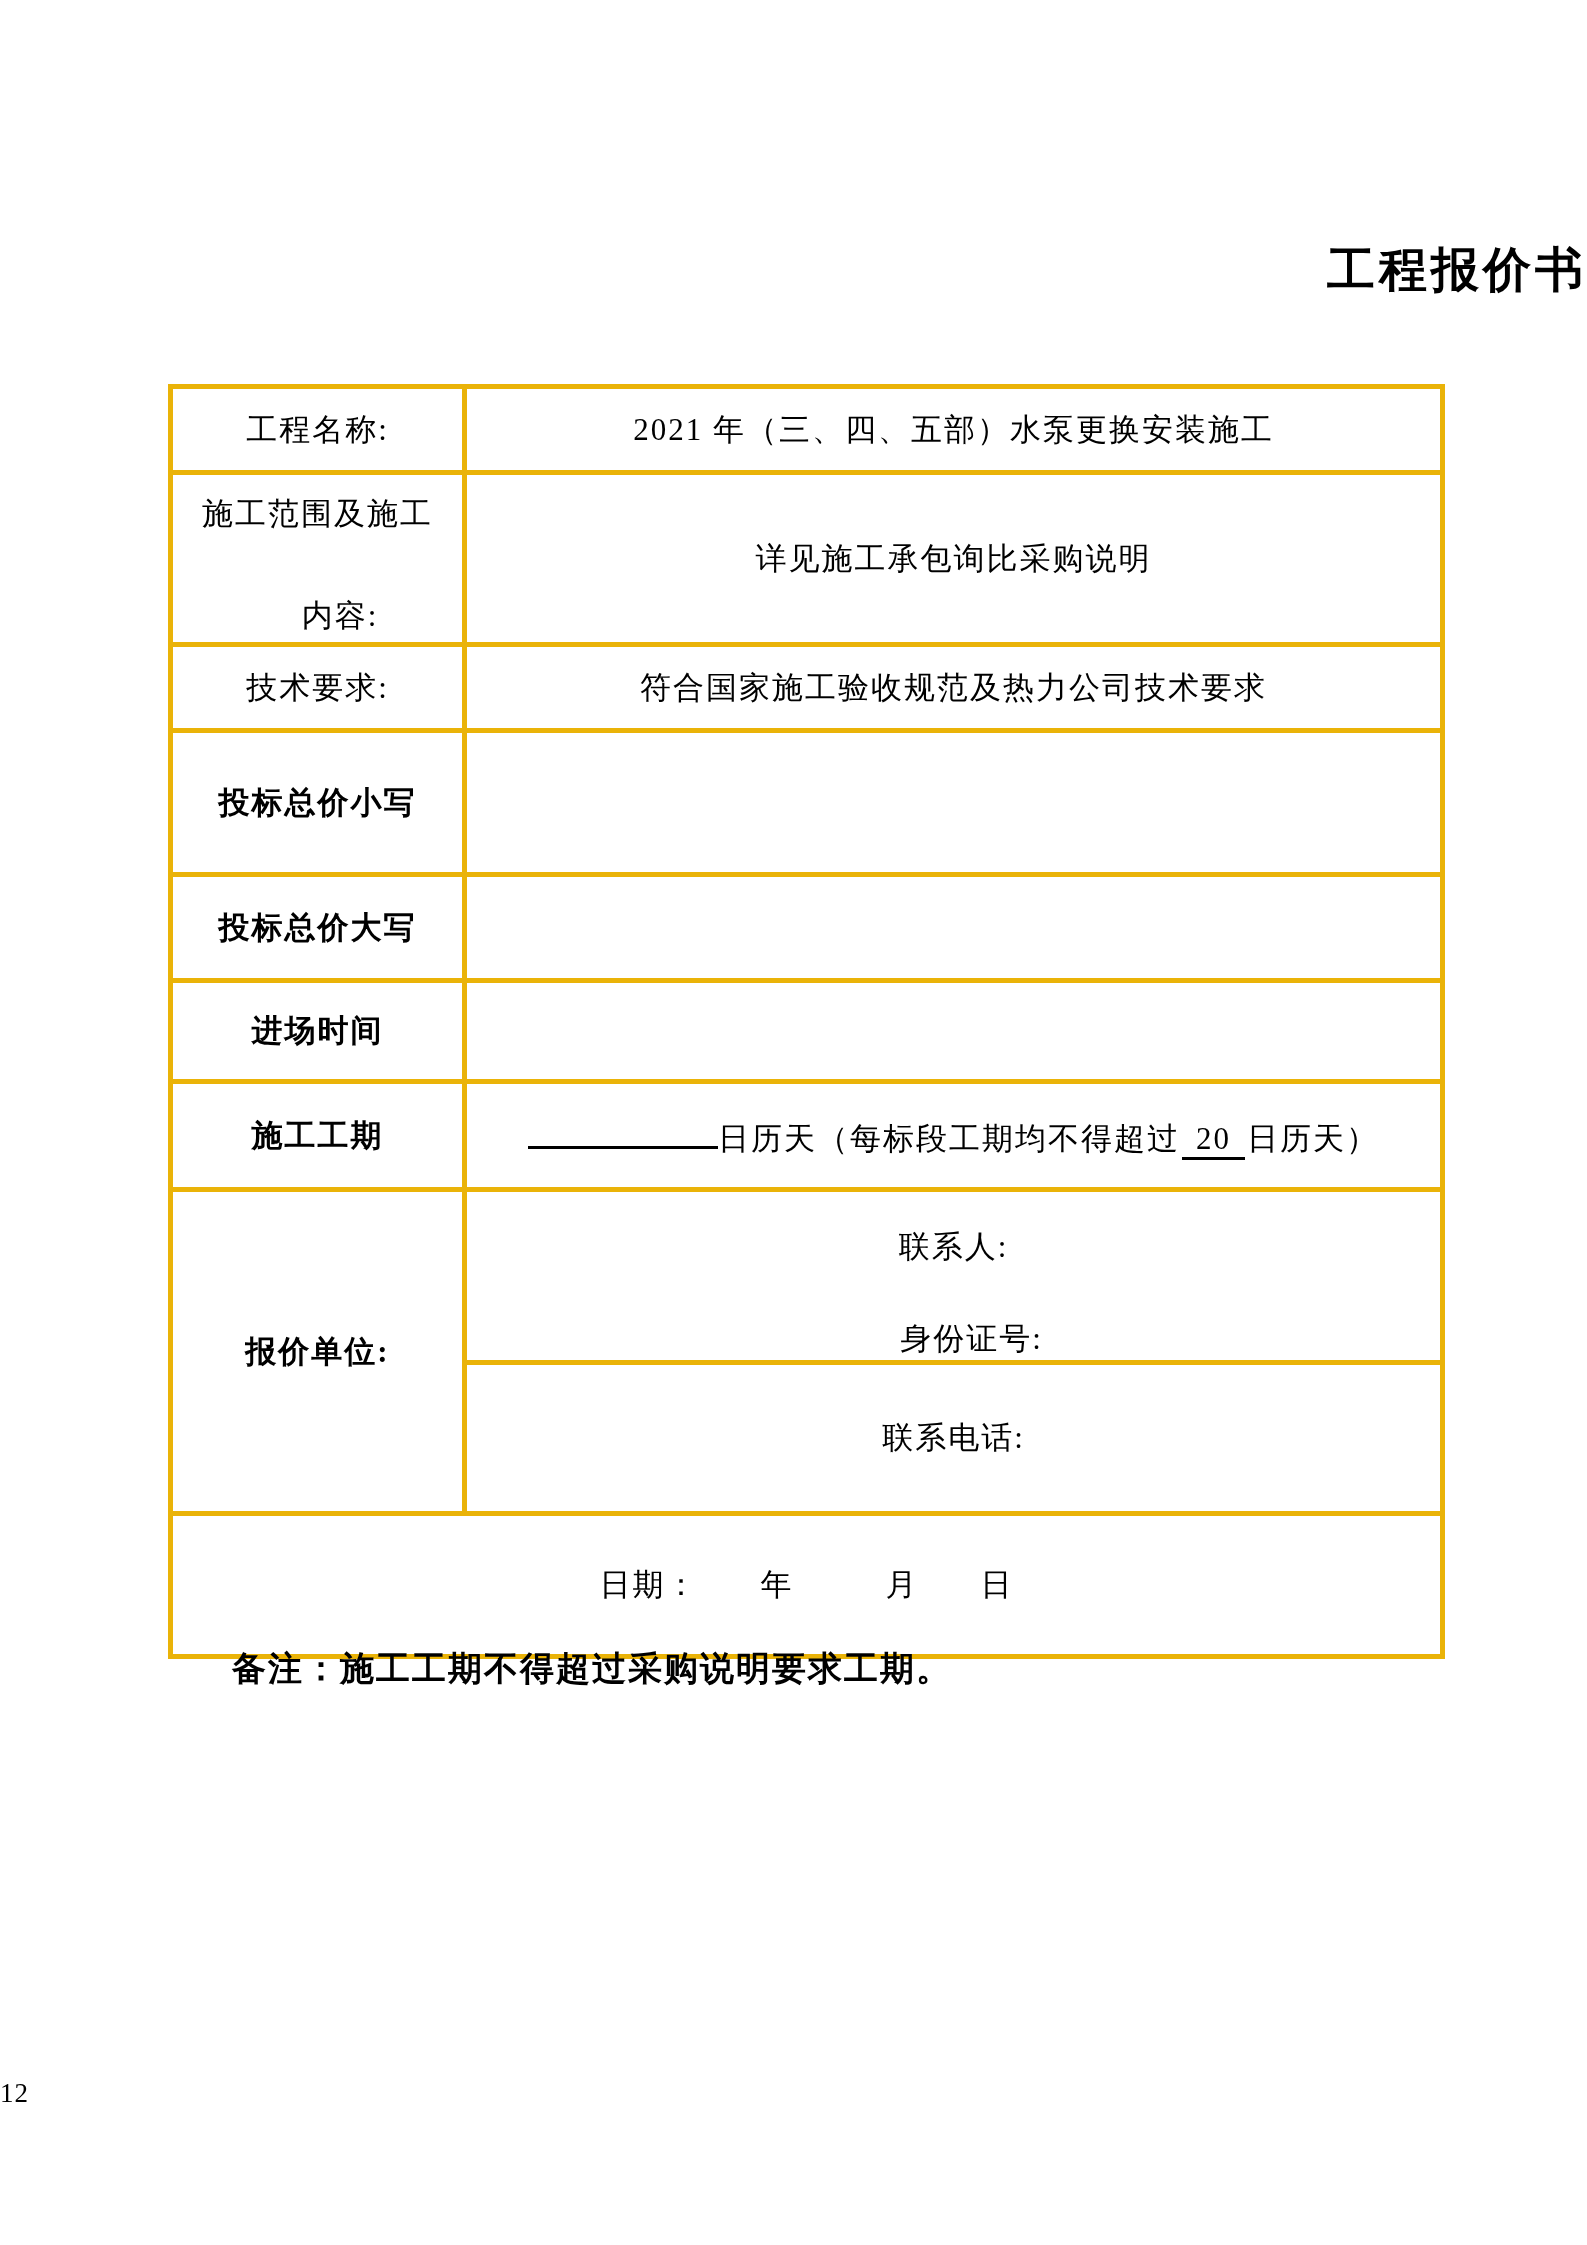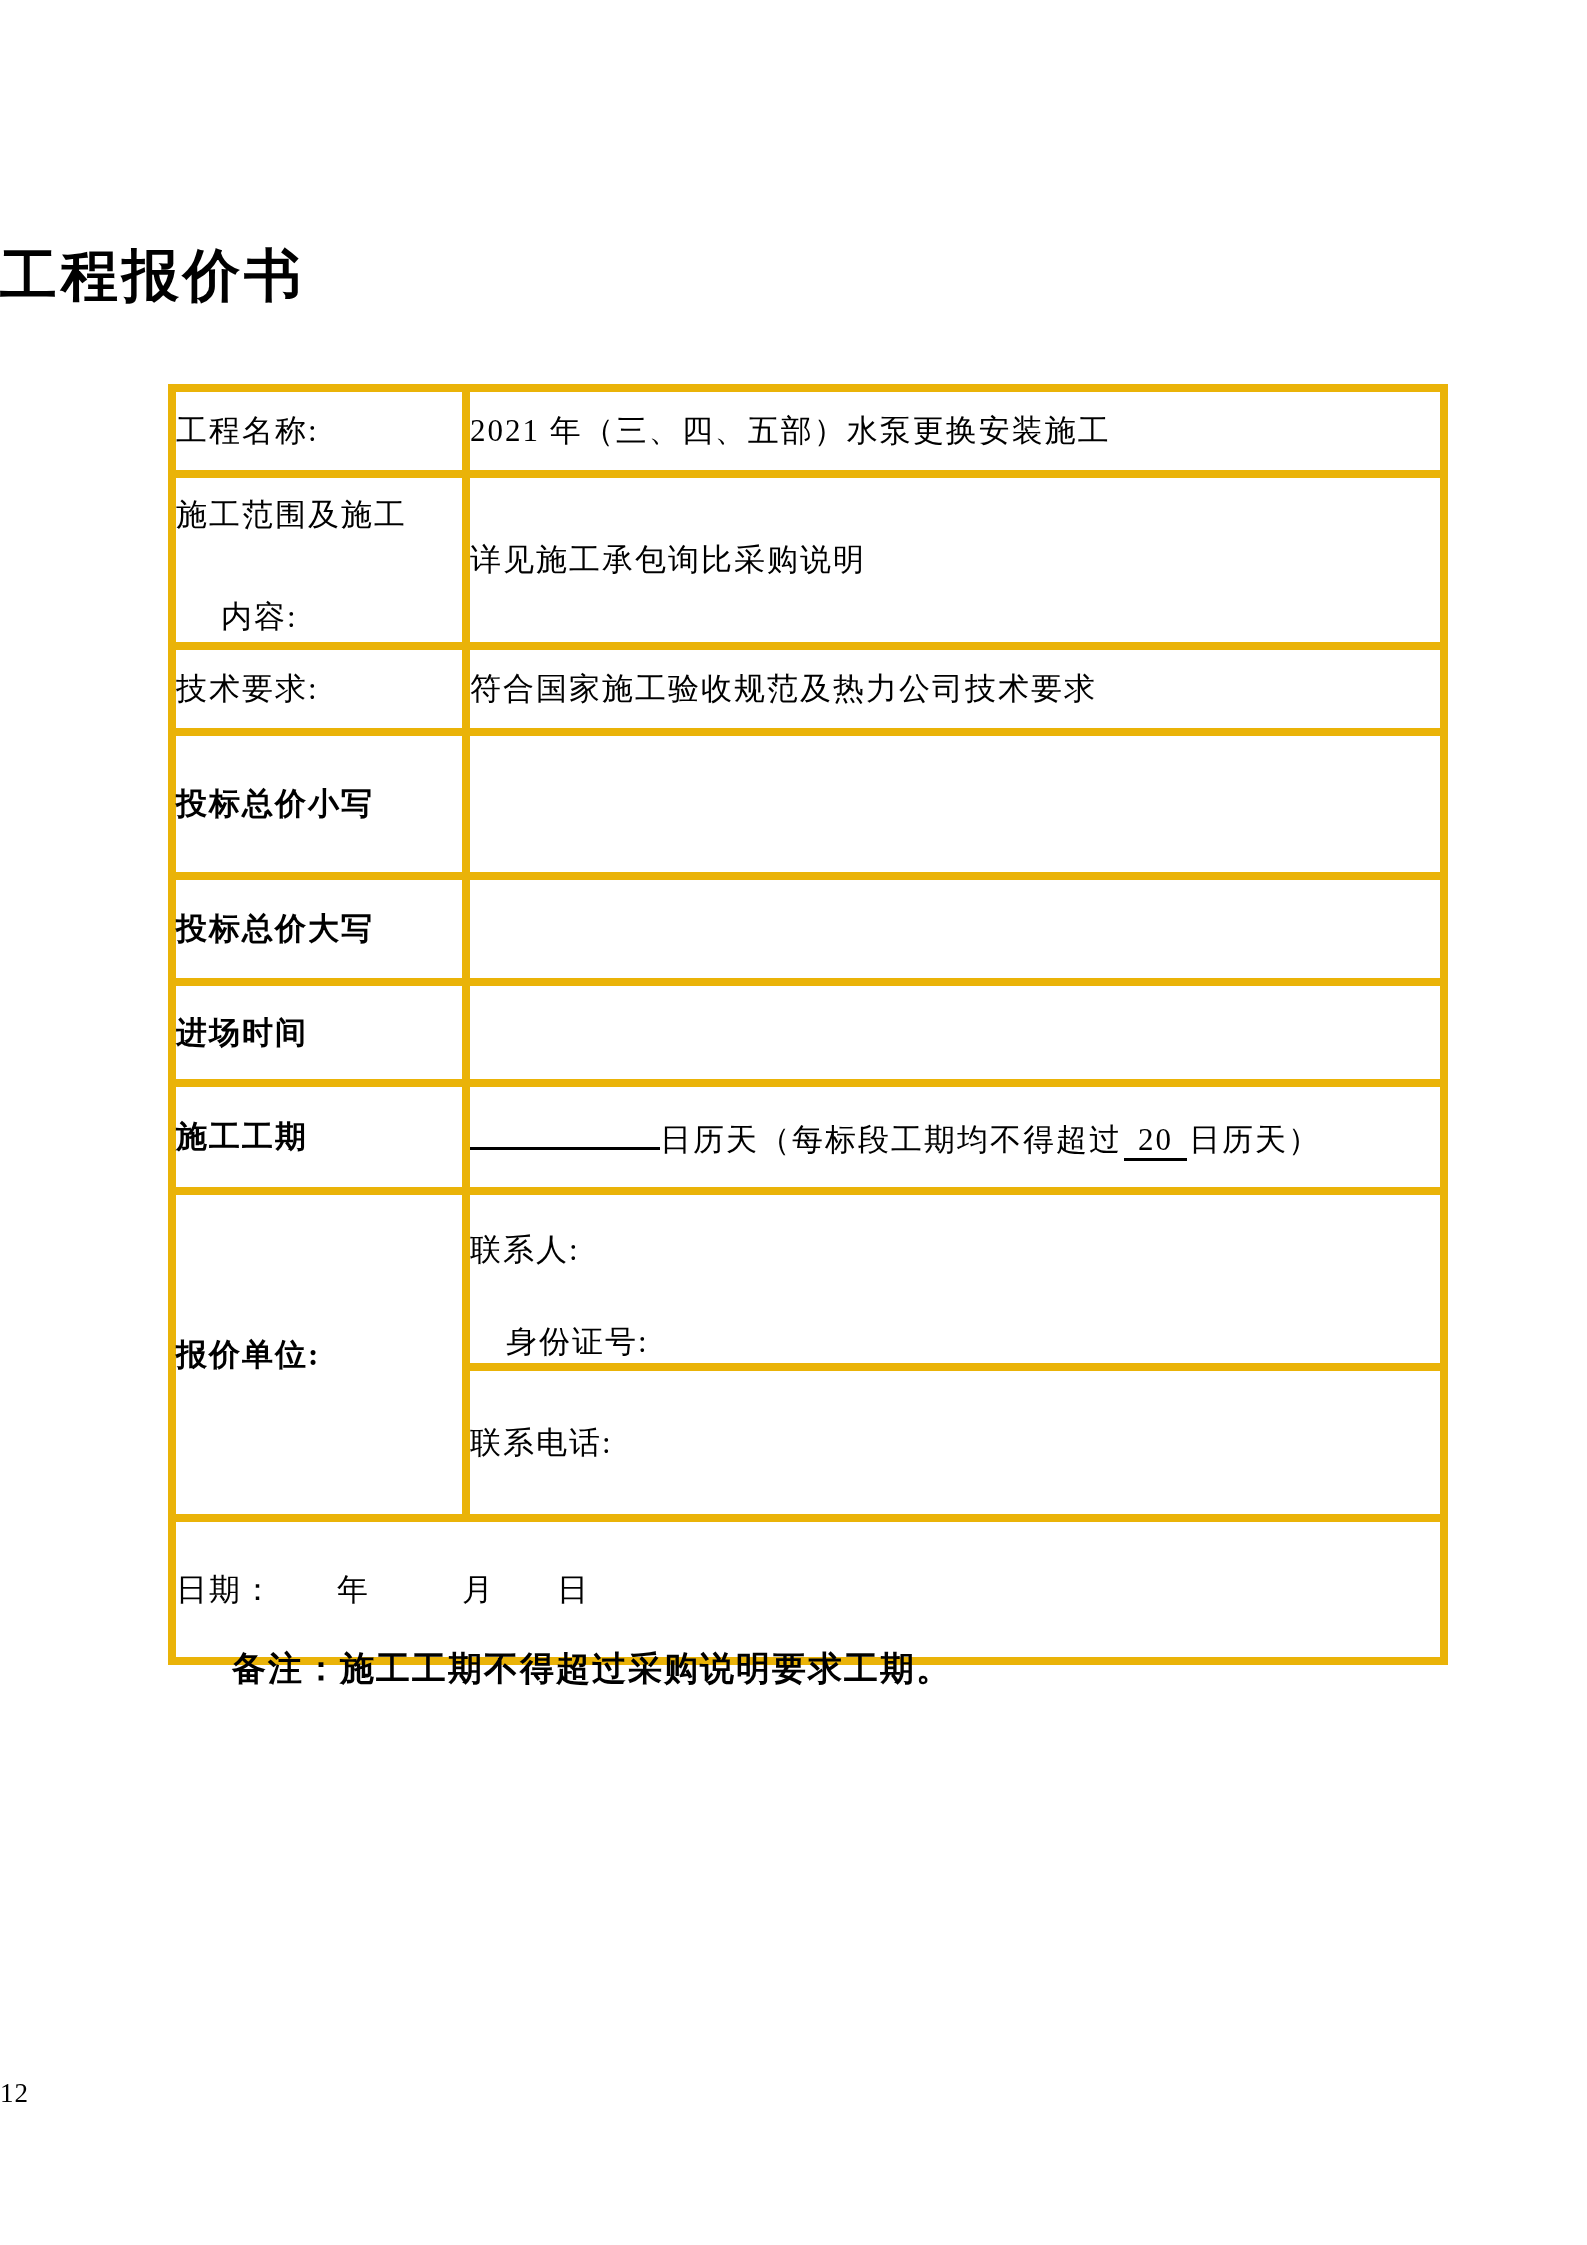--- a/index.html
+++ b/index.html
@@ -7,40 +7,40 @@
     position:relative;
     width:1587px;height:2245px;
     background:#ffffff;
     font-family:"Liberation Serif","DejaVu Serif",serif;
     color:#000;
     overflow:hidden;
   }
   .doc-title{
     position:absolute;
     top:238px;left:0;width:1587px;
-    text-align:left;
-    font-size:57px;
+    text-align:right;
+    font-size:48px;
     font-weight:bold;
     letter-spacing:4px;
     margin:0;
   }
   table.quote-table{
     position:absolute;
     left:168px;top:384px;
     width:1272px;
     border-collapse:collapse;
     table-layout:fixed;
     font-size:31px;
   }
   table.quote-table{border:3px solid #000;}
   table.quote-table td{
-    border:8px solid #eab308;
+    border:5px solid #eab308;
     padding:0;
     vertical-align:middle;
-    text-align:left;
+    text-align:center;
     letter-spacing:2px;
   }
   tr.thick td{border-top-width:4px;}
   td.lbl{letter-spacing:6px;}
   td.lbl-bold{font-weight:bold;letter-spacing:7px;}
   .lbl-line2{display:block;margin-top:60px;padding-left:45px;}
   .lbl-line1{display:block;margin-top:12px;}
   td.quoter-cell{
     vertical-align:top;
     text-align:left;

